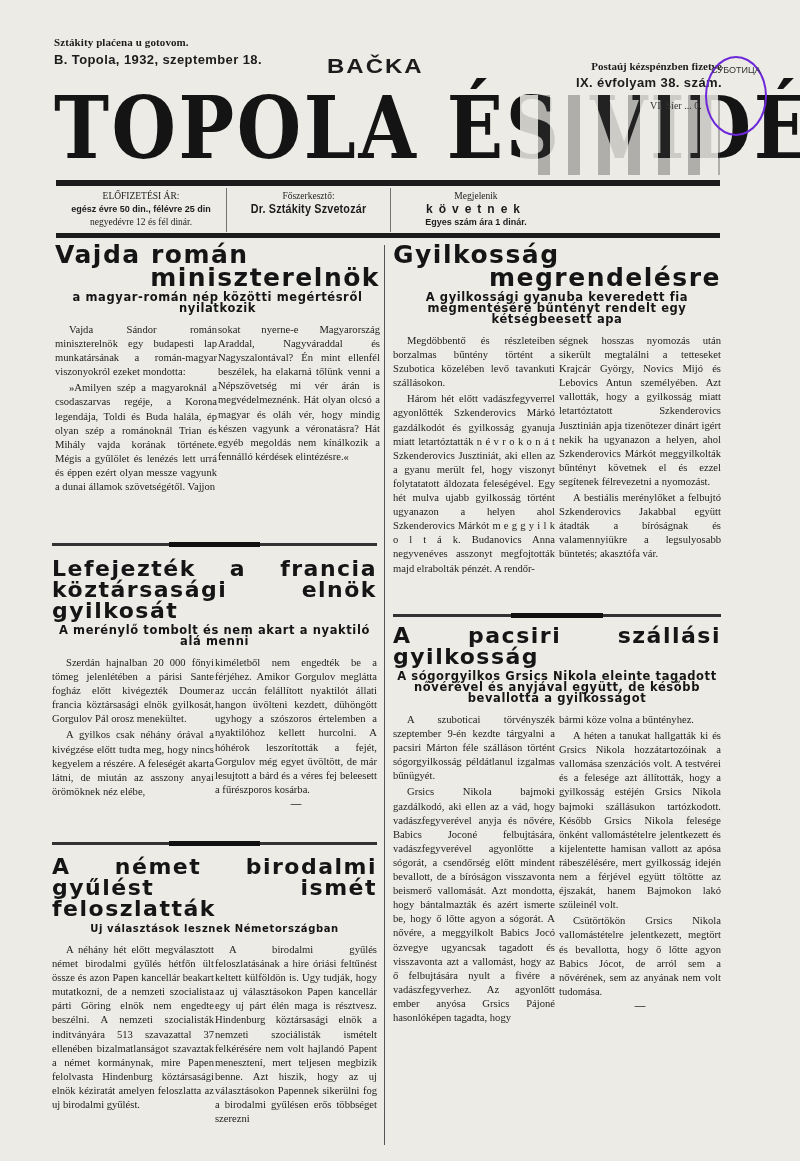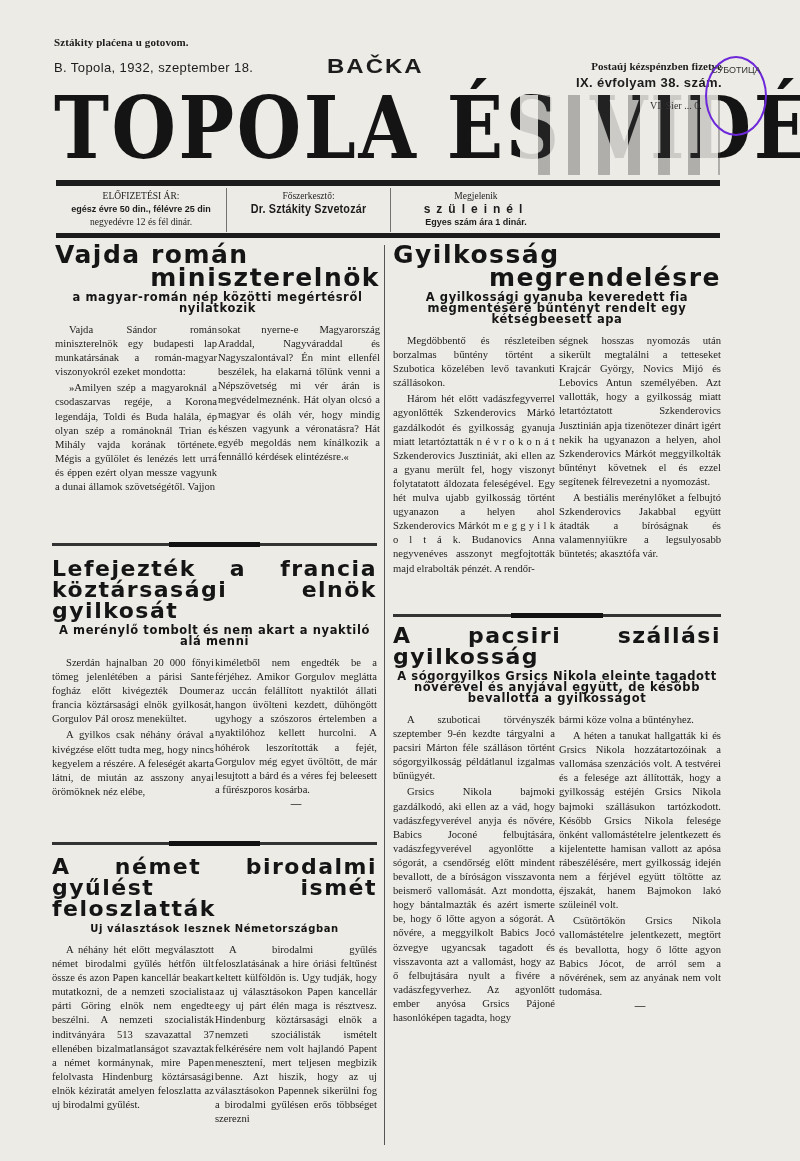--- a/index.html
+++ b/index.html
@@ -8,21 +8,21 @@
     background:#ecebe6;
     font-family:"Liberation Serif", serif;
     color:#1c1c1c;
     position:relative;
   }
   .page { position:absolute; left:0; top:0; width:800px; height:1161px; }
 
   
   .mh-left { position:absolute; left:54px; top:36px; }
   .mh-left .l1 { font-size:11px; font-weight:bold; letter-spacing:0.1px; }
-  .mh-left .l2 { font-family:"Liberation Sans", sans-serif; font-size:13px; font-weight:normal; margin-top:12px; letter-spacing:0.4px; }
+  .mh-left .l2 { font-family:"Liberation Sans", sans-serif; font-size:13px; font-weight:bold; margin-top:4px; letter-spacing:0.4px; }
   .mh-backa { position:absolute; left:327px; top:52px; font-family:"Liberation Sans", sans-serif; font-size:24px; font-weight:900; letter-spacing:2px; transform:scaleY(0.85); }
   .mh-right { position:absolute; right:78px; top:48px; text-align:right; }
   .mh-right .r1 { font-size:11px; font-weight:bold;margin-top:12px; }
   .mh-right .r2 { font-family:"Liberation Sans", sans-serif; font-size:13px; font-weight:bold; margin-top:3px; letter-spacing:0.4px; }
 
   .title {
     position:absolute; left:54px; top:78px; width:666px; height:100px;
     font-family:"DejaVu Serif", serif; font-weight:900;
     font-size:86px; line-height:100px; letter-spacing:3px;
     transform:scaleX(0.86) scaleY(1.0); transform-origin:left top;
@@ -104,21 +104,21 @@
       <div>ELŐFIZETÉSI ÁR:</div>
       <div class="bold">egész évre 50 din., félévre 25 din</div>
       <div>negyedévre 12 és fél dinár.</div>
     </div>
     <div class="cell c2">
       <div>Főszerkesztő:</div>
       <div class="big">Dr. Sztákity Szvetozár</div>
     </div>
     <div class="cell c3">
       <div>Megjelenik</div>
-      <div class="spaced">szüleinél</div>
+      <div class="spaced">követnek</div>
       <div class="bold">Egyes szám ára 1 dinár.</div>
     </div>
   </div>
 
   <div class="rule-thick" style="top:233px; height:5px;"></div>
 
   <div class="vline" style="top:245px; height:900px;"></div>
 
   <div class="article" style="left:55px; top:243px; width:325px;">
     <div class="headline" style="font-size:25px;">Vajda román</div>

